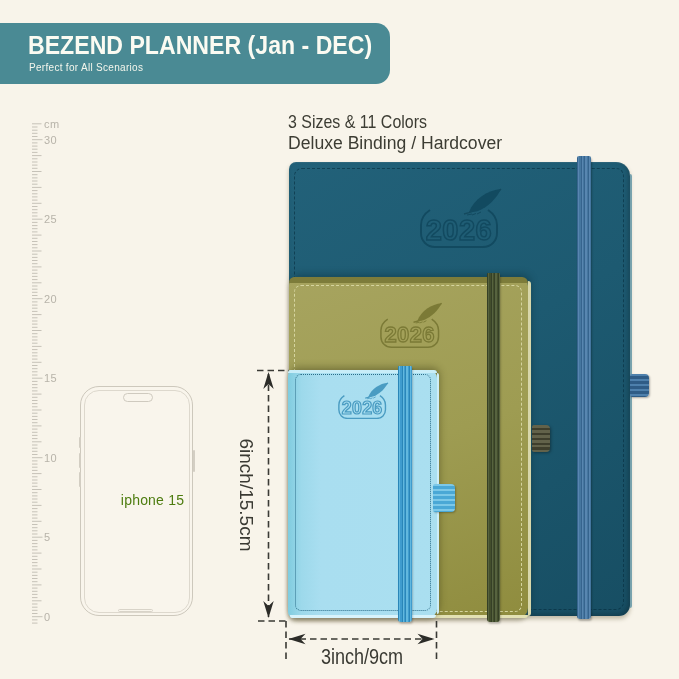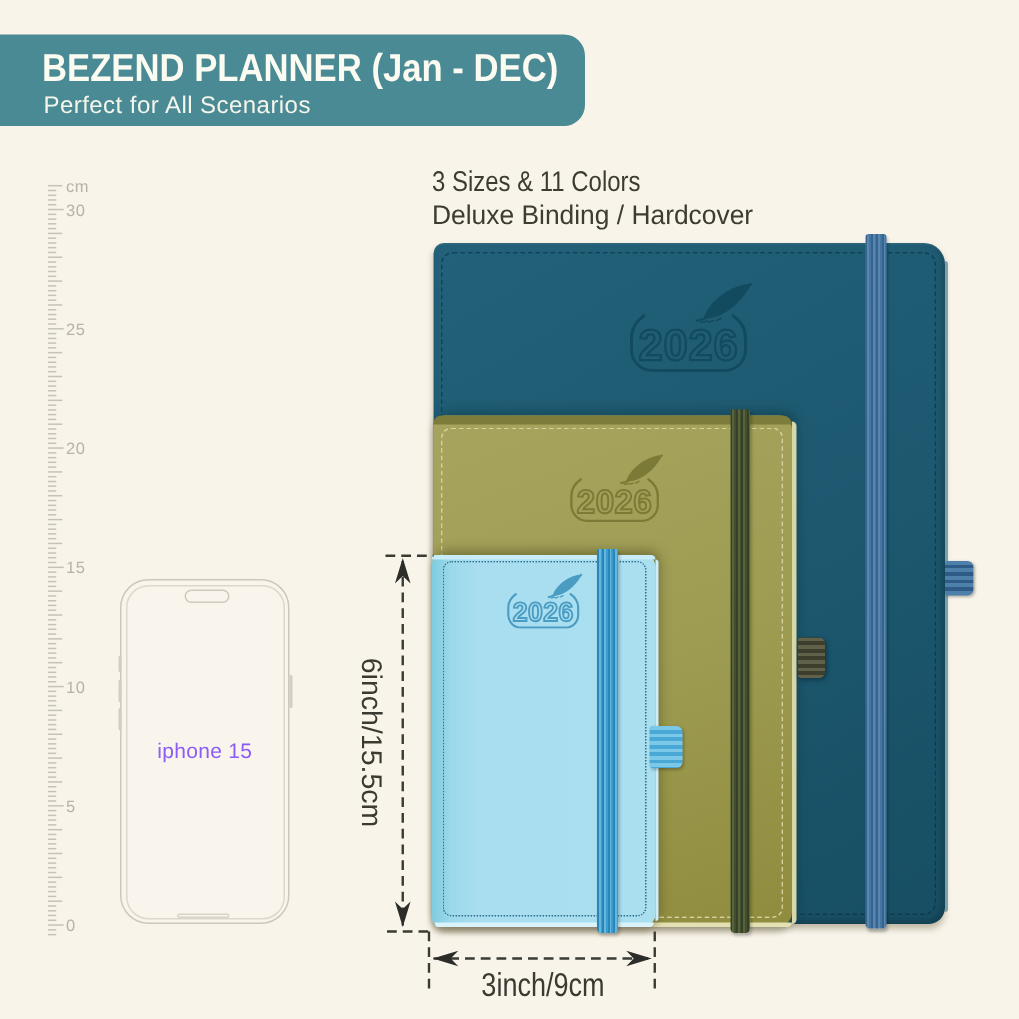--- a/index.html
+++ b/index.html
@@ -7,21 +7,21 @@
        background:#f8f4ea;font-family:"Liberation Sans",sans-serif;-webkit-font-smoothing:antialiased;}
   .abs{position:absolute;}
 </style>
 </head>
 <body>
 
 <div class="abs" style="left:0;top:23px;width:390px;height:61px;background:#4a8a94;border-radius:0 14px 14px 0;"></div>
 
 <div class="abs" style="left:28px;top:30px;font-size:26px;font-weight:bold;color:#fbfbf2;white-space:nowrap;transform:scaleX(0.889);transform-origin:left top;">BEZEND PLANNER (Jan - DEC)</div>
 
-<div class="abs" style="left:29px;top:62px;font-size:16px;color:#f4f6ec;letter-spacing:0.3px;">Perfect for All Scenarios</div>
+<div class="abs" style="left:29px;top:62px;font-size:10px;color:#f4f6ec;letter-spacing:0.3px;">Perfect for All Scenarios</div>
 
 <div class="abs" style="left:288px;top:111px;font-size:19px;color:#3c3c33;white-space:nowrap;transform:scaleX(0.84);transform-origin:left top;">3 Sizes &amp; 11 Colors</div>
 
 <div class="abs" style="left:288px;top:133px;font-size:18px;color:#3c3c33;white-space:nowrap;transform:scaleX(0.977);transform-origin:left top;">Deluxe Binding / Hardcover</div>
 
 <svg class="abs" style="left:0;top:0;" width="110" height="660">
   <line x1="32" y1="123.8" x2="41.5" y2="123.8" stroke="#c6c2b8" stroke-width="1"></line>
   <line x1="32" y1="127.0" x2="37.5" y2="127.0" stroke="#c6c2b8" stroke-width="1"></line>
   <line x1="32" y1="130.2" x2="37.5" y2="130.2" stroke="#c6c2b8" stroke-width="1"></line>
   <line x1="32" y1="133.3" x2="37.5" y2="133.3" stroke="#c6c2b8" stroke-width="1"></line>
@@ -265,21 +265,21 @@
   <div class="abs" style="left:145px;top:114px;width:22px;height:28px;border-radius:2px 4px 4px 2px;
        background:repeating-linear-gradient(180deg,#7cc8e8 0 2.5px,#4aa8d6 2.5px 5px);box-shadow:1px 1px 2px rgba(0,0,0,.25);"></div>
 </div>
 
 <div class="abs" style="left:80px;top:386px;width:113px;height:230px;border:1.5px solid #cdc8bc;border-radius:19px;box-sizing:border-box;background:#f9f5ec;">
 
   <div class="abs" style="left:2.5px;top:2.5px;right:2.5px;bottom:2.5px;border:1px solid #ddd8cd;border-radius:15px;"></div>
 
   <div class="abs" style="left:42px;top:6px;width:30px;height:9px;border:1.3px solid #cfcabf;border-radius:6px;box-sizing:border-box;"></div>
 
-  <div class="abs" style="left:0;top:105px;width:100%;text-align:center;font-size:14px;color:#8b5cf6;letter-spacing:0.2px;">iphone 15</div>
+  <div class="abs" style="left:16px;top:105px;width:100%;text-align:center;font-size:14px;color:#4d7c0f;letter-spacing:0.2px;">iphone 15</div>
 
   <div class="abs" style="left:37px;bottom:3px;width:35px;height:3px;border:1px solid #d8d3c8;border-radius:3px;box-sizing:border-box;"></div>
 </div>
 
 <div class="abs" style="left:78.5px;top:437px;width:2px;height:11px;background:#d3cec3;border-radius:2px;"></div>
 
 <div class="abs" style="left:78.5px;top:453px;width:2px;height:15px;background:#d3cec3;border-radius:2px;"></div>
 
 <div class="abs" style="left:78.5px;top:472px;width:2px;height:15px;background:#d3cec3;border-radius:2px;"></div>
 

